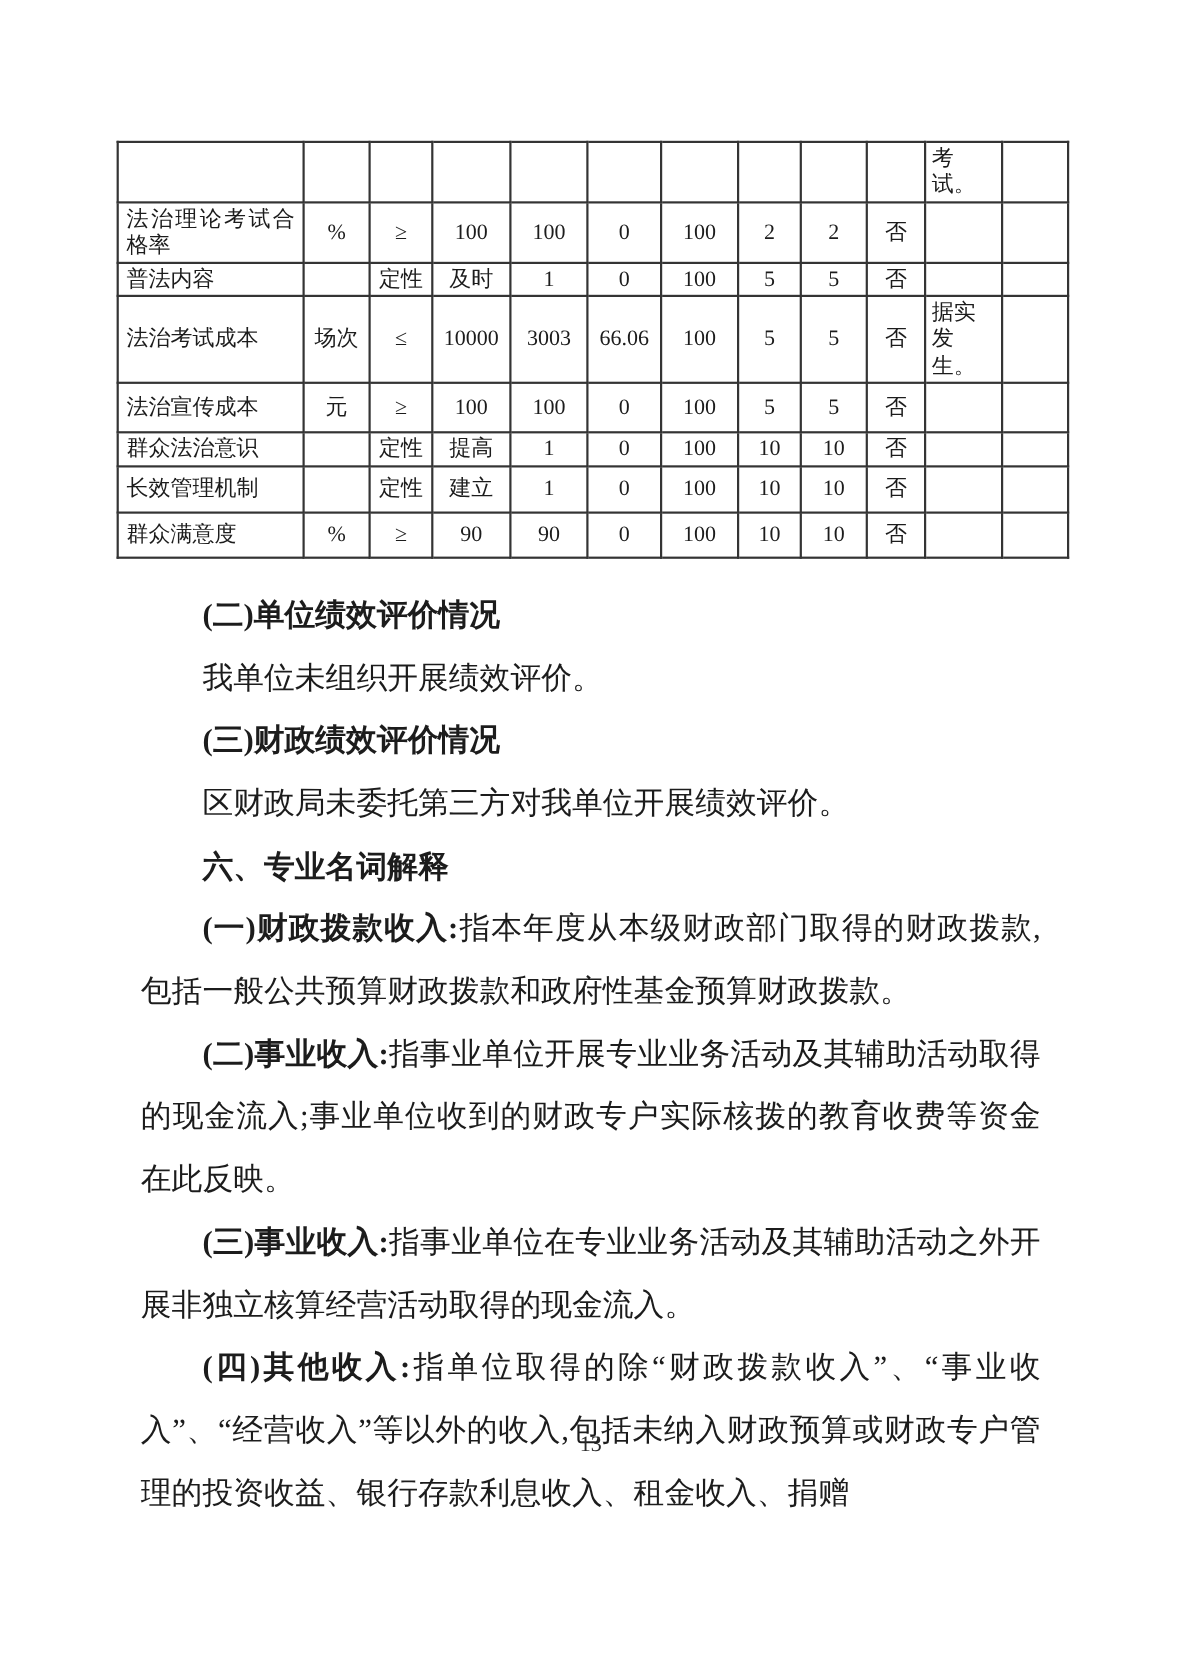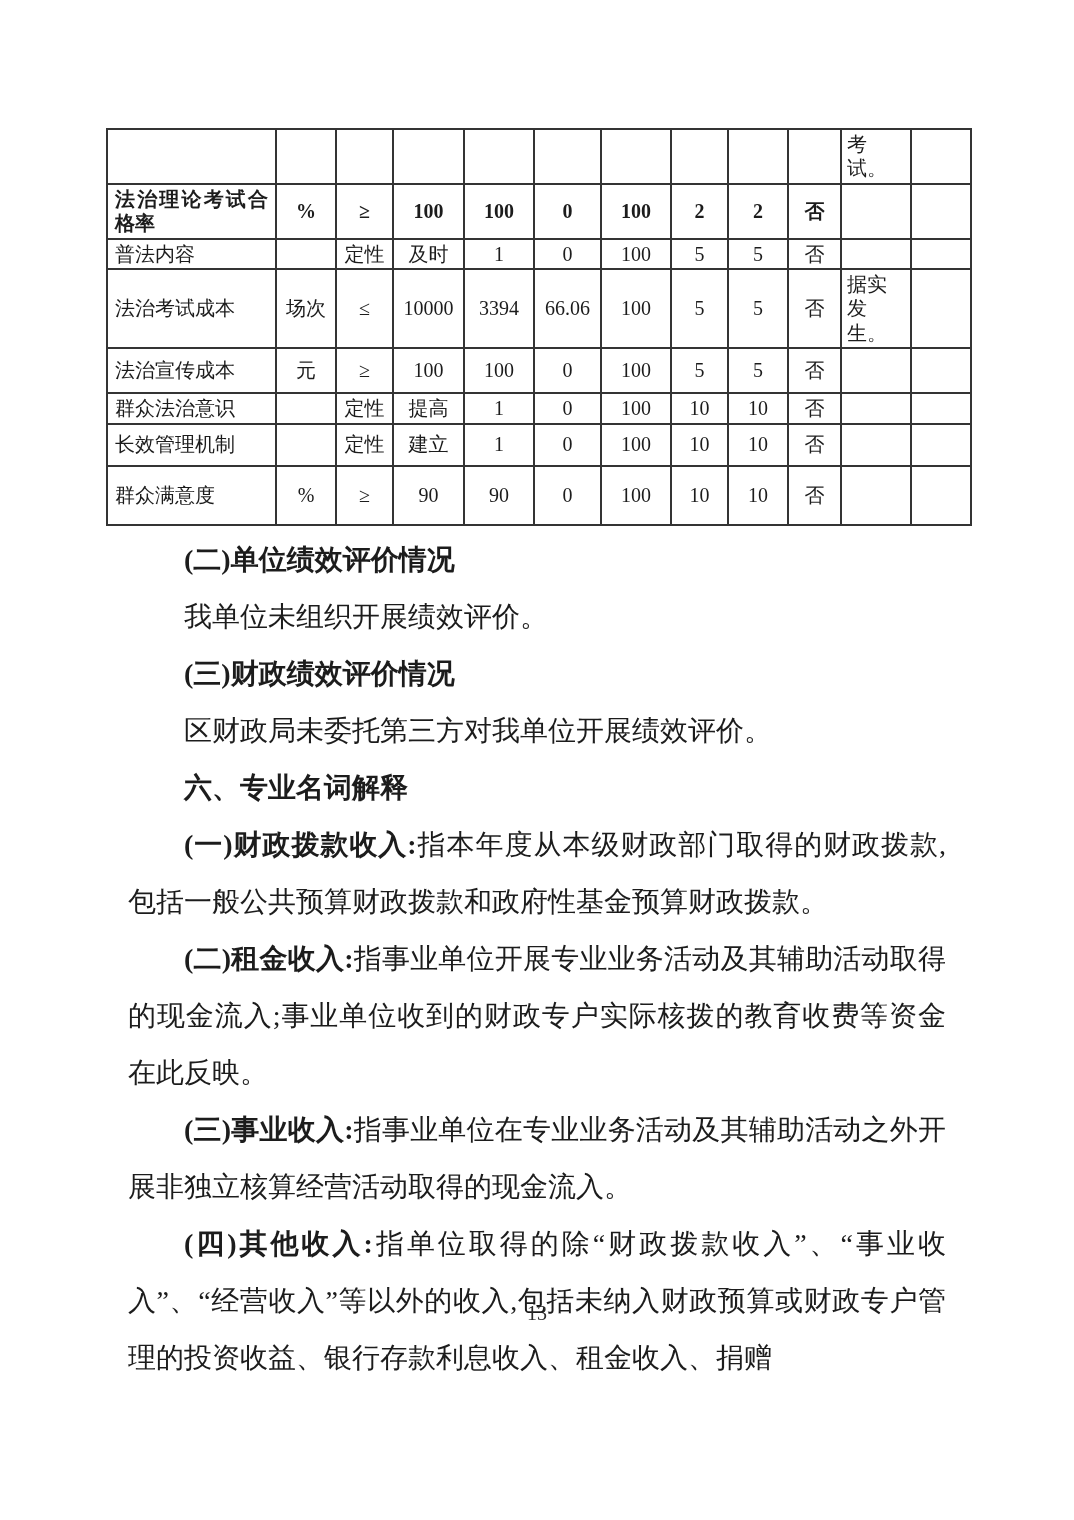--- a/index.html
+++ b/index.html
@@ -39,27 +39,27 @@
     text-justify: inter-character;
     padding-left: 7px;
     padding-right: 7px;
   }
   table.perf td.note {
     text-align: left;
     padding-left: 5px;
     padding-right: 5px;
   }
   table.perf tr:nth-child(1) { height: 42px; }
-  table.perf tr:nth-child(2) { height: 53px; font-weight: bold; }
+  table.perf tr:nth-child(2) { height: 53px; }
   table.perf tr:nth-child(3) { height: 28px; }
   table.perf tr:nth-child(4) { height: 58px; }
   table.perf tr:nth-child(5) { height: 45px; padding-left: 44px; }
   table.perf tr:nth-child(6) { height: 24px; }
   table.perf tr:nth-child(7) { height: 42px; margin-left: 21px; }
-  table.perf tr:nth-child(8) { height: 59px; }
+  table.perf tr:nth-child(8) { height: 41px; }
 
   
   .text-flow {
     position: absolute;
     left: 128px; top: 531px;
     width: 818px;
     font-size: 28px;
     line-height: 57px;
     text-align: justify;
     text-justify: inter-character;
@@ -147,21 +147,21 @@
           <td>5</td>
           <td>否</td>
           <td class="note"></td>
           <td></td>
         </tr>
         <tr>
           <td class="name">法治考试成本</td>
           <td>场次</td>
           <td>≤</td>
           <td>10000</td>
-          <td>3394</td>
+          <td>3003</td>
           <td>66.06</td>
           <td>100</td>
           <td>5</td>
           <td>5</td>
           <td>否</td>
           <td class="note">据实发生。</td>
           <td></td>
         </tr>
         <tr>
           <td class="name">法治宣传成本</td>
@@ -222,20 +222,20 @@
       </tbody>
   </table>
 
   <div class="text-flow" id="sections">
       <p class="heading">(二)单位绩效评价情况</p>
       <p class="para">我单位未组织开展绩效评价。</p>
       <p class="heading">(三)财政绩效评价情况</p>
       <p class="para">区财政局未委托第三方对我单位开展绩效评价。</p>
       <p class="heading-major">六、专业名词解释</p>
       <p class="para"><b class="lead">(一)财政拨款收入:</b><span>指本年度从本级财政部门取得的财政拨款,包括一般公共预算财政拨款和政府性基金预算财政拨款。</span></p>
-      <p class="para"><b class="lead">(二)租金收入:</b><span>指事业单位开展专业业务活动及其辅助活动取得的现金流入;事业单位收到的财政专户实际核拨的教育收费等资金在此反映。</span></p>
+      <p class="para"><b class="lead">(二)事业收入:</b><span>指事业单位开展专业业务活动及其辅助活动取得的现金流入;事业单位收到的财政专户实际核拨的教育收费等资金在此反映。</span></p>
       <p class="para"><b class="lead">(三)事业收入:</b><span>指事业单位在专业业务活动及其辅助活动之外开展非独立核算经营活动取得的现金流入。</span></p>
       <p class="para"><b class="lead">(四)其他收入:</b><span>指单位取得的除“财政拨款收入”、“事业收入”、“经营收入”等以外的收入,包括未纳入财政预算或财政专户管理的投资收益、银行存款利息收入、租金收入、捐赠</span></p>
     </div>
 
   <div class="page-number">13</div>
 
 </div>
 
 </body></html>

